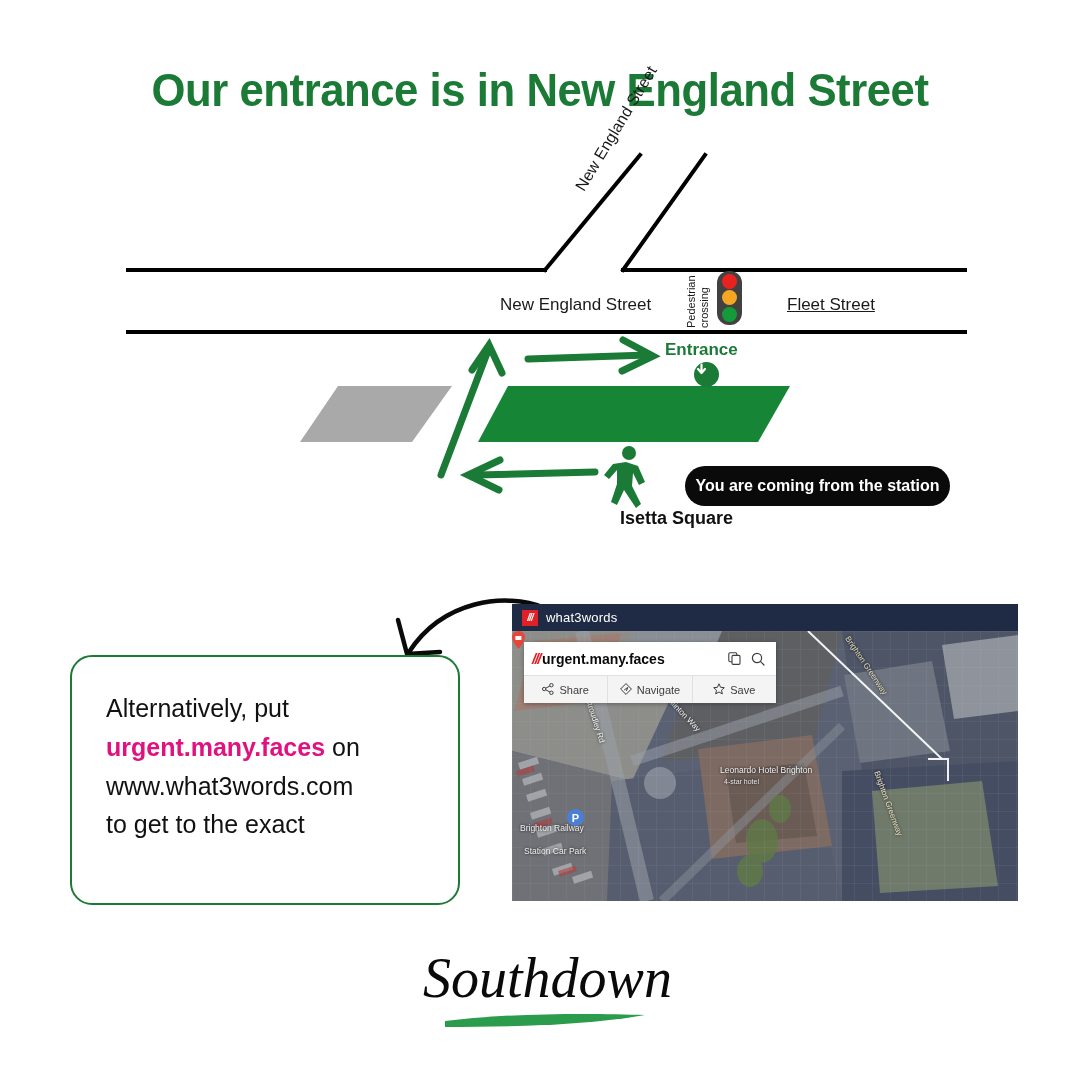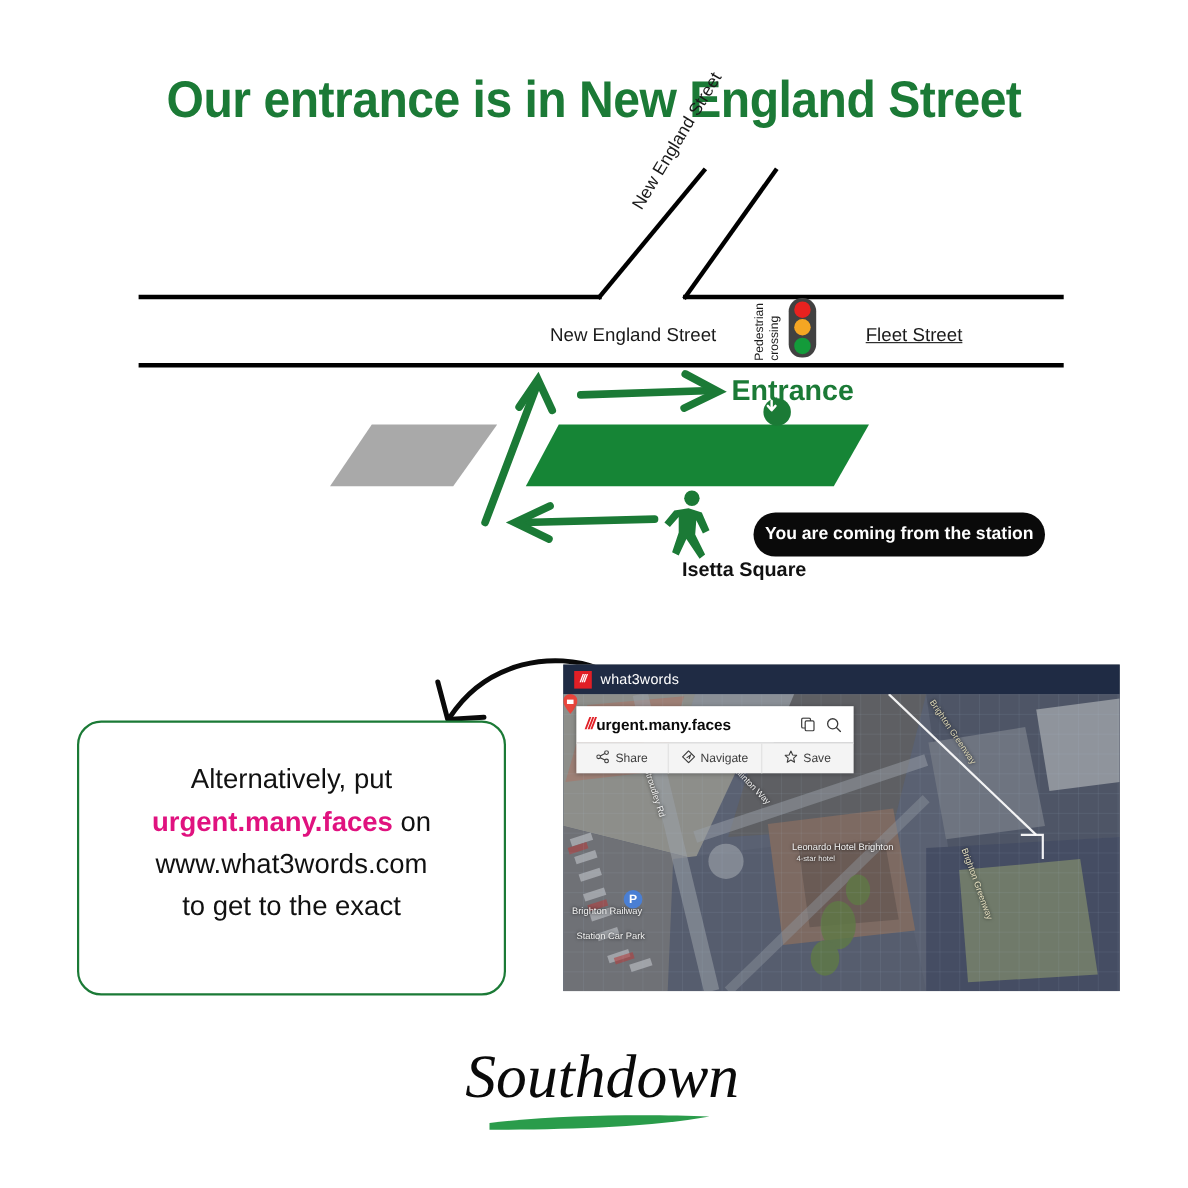--- a/index.html
+++ b/index.html
@@ -105,21 +105,21 @@
     width: 15px;
     height: 15px;
     border-radius: 50%;
   }
 
   .entrance-text {
     position: absolute;
     left: 665px;
     top: 210px;
     color: #1b7a36;
-    font-size: 26px;
+    font-size: 17px;
     font-weight: bold;
     white-space: nowrap;
   }
   #entrance-badge {
     position: absolute;
     left: 694px;
     top: 232px;
     width: 25px;
     height: 25px;
     border-radius: 50%;
@@ -165,21 +165,20 @@
     position: absolute;
     left: 70px;
     top: 655px;
     width: 390px;
     height: 250px;
     border: 2px solid #1b7a36;
     border-radius: 22px;
     background: #ffffff;
     box-sizing: border-box;
     padding: 32px 34px;
-    text-align: center;
   }
   #callout-text {
     font-size: 25px;
     line-height: 1.55;
     color: #111111;
   }
   #callout-w3w {
     color: #e0127f;
     font-weight: bold;
   }

